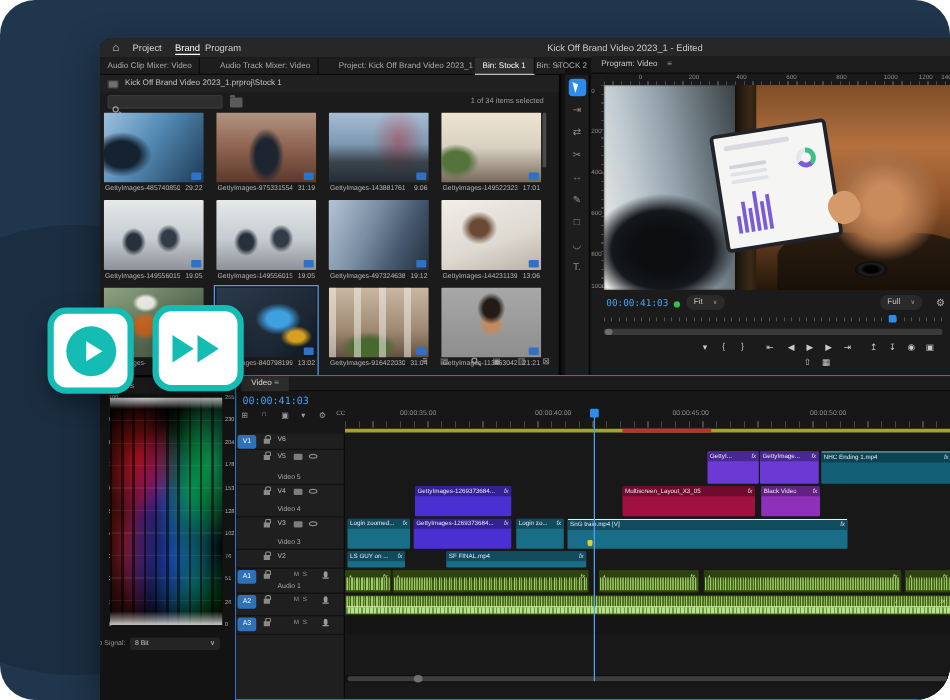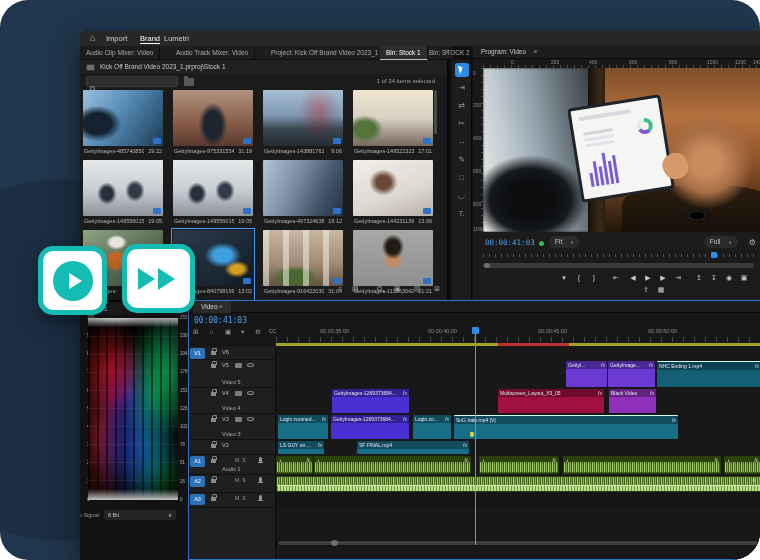--- a/index.html
+++ b/index.html
@@ -202,23 +202,24 @@
 </head>
 <body>
 
 <div class="canvas">
   <div class="bg-circle"></div>
 
   <div class="win">
 
     <div class="menubar">
       <span class="home">⌂</span>
-      <span class="mi" style="left:26px">Import</span>
+      <span class="mi" style="left:26px">Project</span>
       <span class="mi active" style="left:60px">Brand</span>
-      <span class="mi" style="left:84px">Lumetri</span>
+      <span class="mi" style="left:84px">Program</span>
+      <span class="title">Kick Off Brand Video 2023_1 - Edited</span>
     </div>
 
     <div class="tabrow">
       <span class="tb" style="left:0">Audio Clip Mixer: Video</span>
       <span class="tb" style="left:90px">Audio Track Mixer: Video</span>
       <span class="tb" style="left:185px">Project: Kick Off Brand Video 2023_1</span>
       <span class="tb active" style="left:300px">Bin: Stock 1</span>
       <span class="tb" style="left:343px;border-right:none">Bin: STOCK 2</span>
       <span class="ovf">»</span>
     </div>

